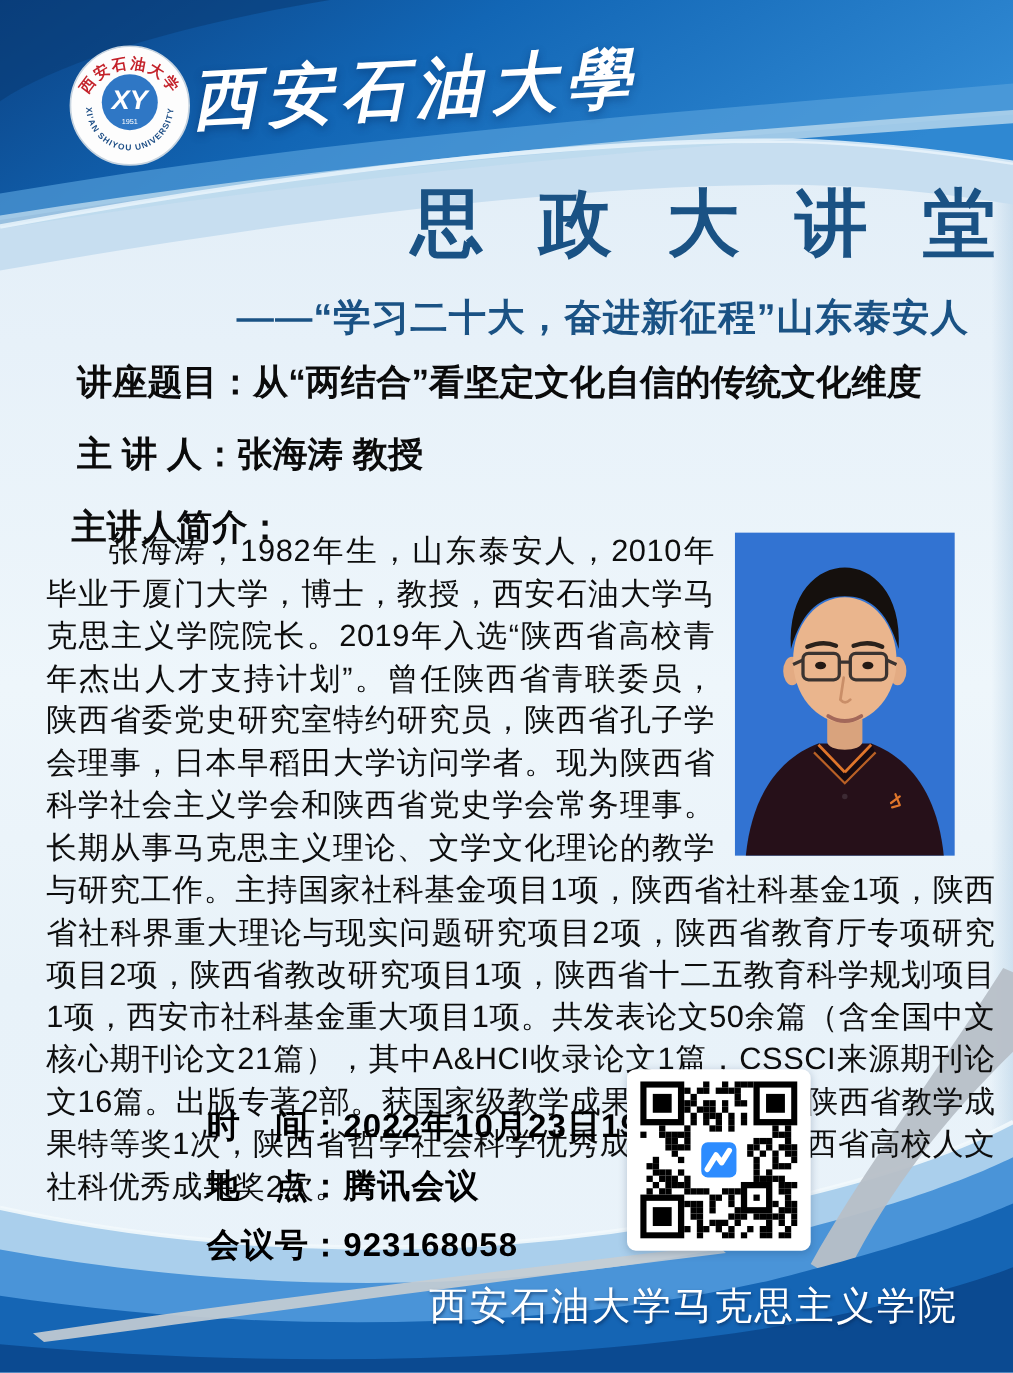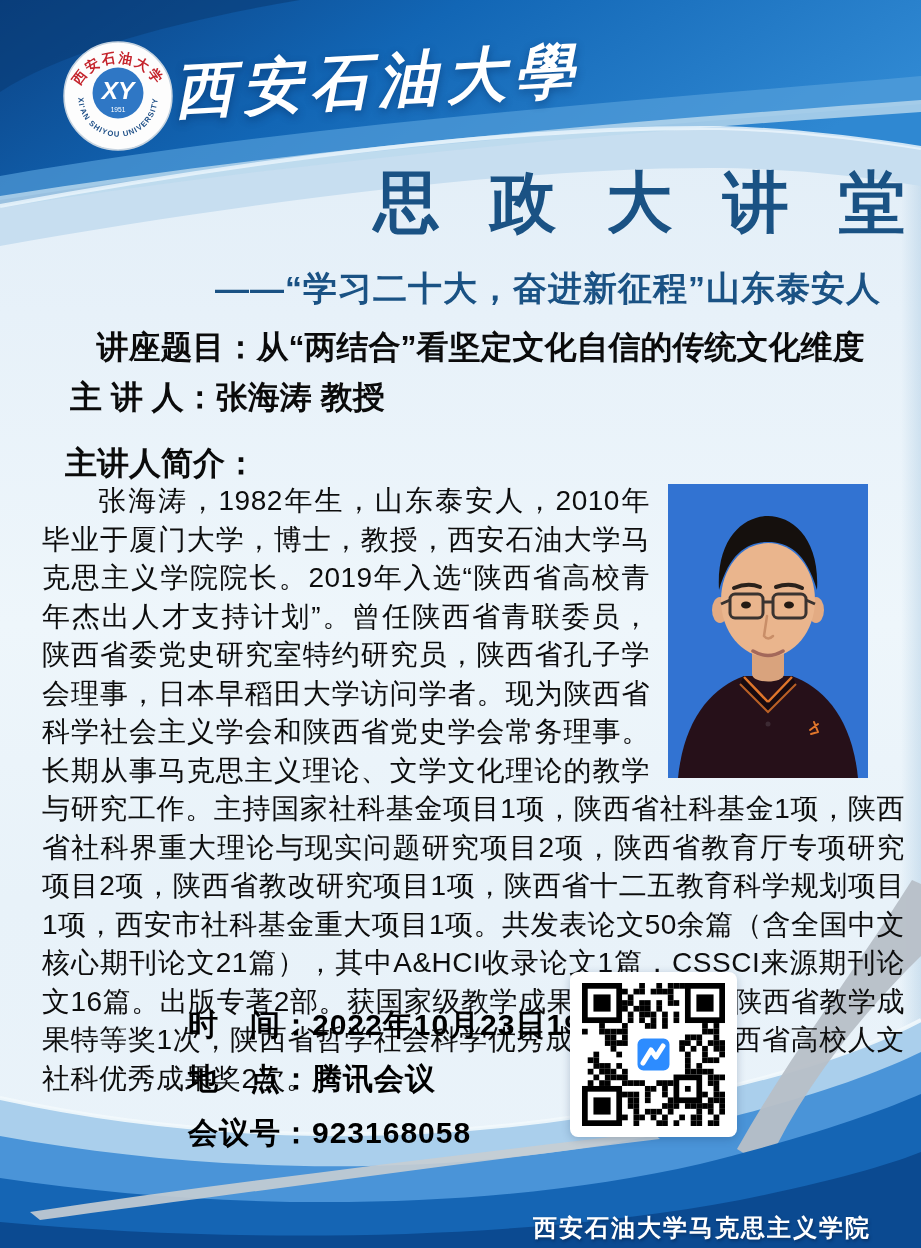--- a/index.html
+++ b/index.html
@@ -23,39 +23,39 @@
   .main-title{
     position:absolute;left:0;top:158px;width:100%;text-align:right;z-index:3;
     font-size:66px;font-weight:bold;color:#1a5284;letter-spacing:16px;white-space:nowrap;
   }
   .sub-title{
     position:absolute;right:40px;top:266px;z-index:3;font-size:34px;font-weight:bold;
     color:#1a5284;letter-spacing:1px;white-space:nowrap;
   }
   .lecture-block{position:absolute;left:70px;top:330px;right:30px;z-index:3;color:#0b0b0b;}
   .lecture-line{font-size:32px;font-weight:bold;white-space:nowrap;line-height:34px;}
-  .lecture-line.l1{margin-bottom:16px;text-align:center;}
+  .lecture-line.l1{margin-bottom:32px;}
   .lecture-line.l2{margin-bottom:32px;}
   .lecture-line.l3{margin-left:-5px;}
   .bio{position:absolute;left:42px;right:16px;top:482px;z-index:3;}
   .bio p{
     margin:0;font-size:28px;line-height:38.5px;color:#0d0d0d;
     text-align:justify;text-indent:2em;letter-spacing:.5px;
   }
   .photo-float{float:right;width:200px;height:294px;margin:2px 37px 10px 18px;}
   .meeting{position:absolute;left:188px;top:998px;z-index:3;color:#000;}
   .mrow{font-size:30px;line-height:54px;font-weight:600;white-space:nowrap;letter-spacing:1px;}
   .qr-card{
     position:absolute;left:570px;top:972px;width:167px;height:165px;background:#ffffff;
     border-radius:8px;box-shadow:0 2px 8px rgba(20,50,90,.25);z-index:4;
     display:flex;align-items:center;justify-content:center;
   }
   .footer-org{
-    position:absolute;top:1164px;right:50px;z-index:4;color:#ffffff;font-size:24px;
-    font-weight:bold;letter-spacing:2px;text-shadow:1px 2px 3px rgba(8,40,85,.65);white-space:nowrap;margin-top:48px;
+    position:absolute;top:1164px;right:50px;z-index:4;color:#ffffff;font-size:35px;
+    font-weight:normal;letter-spacing:2px;text-shadow:1px 2px 3px rgba(8,40,85,.65);white-space:nowrap;
   }
 </style>
 </head>
 <body>
 
 <div class="poster">
 
   <svg class="top-banner" width="921" height="340" viewBox="0 0 921 340">
     <defs>
       <linearGradient id="gTop" x1="0" y1="0" x2="1" y2="0.35">

